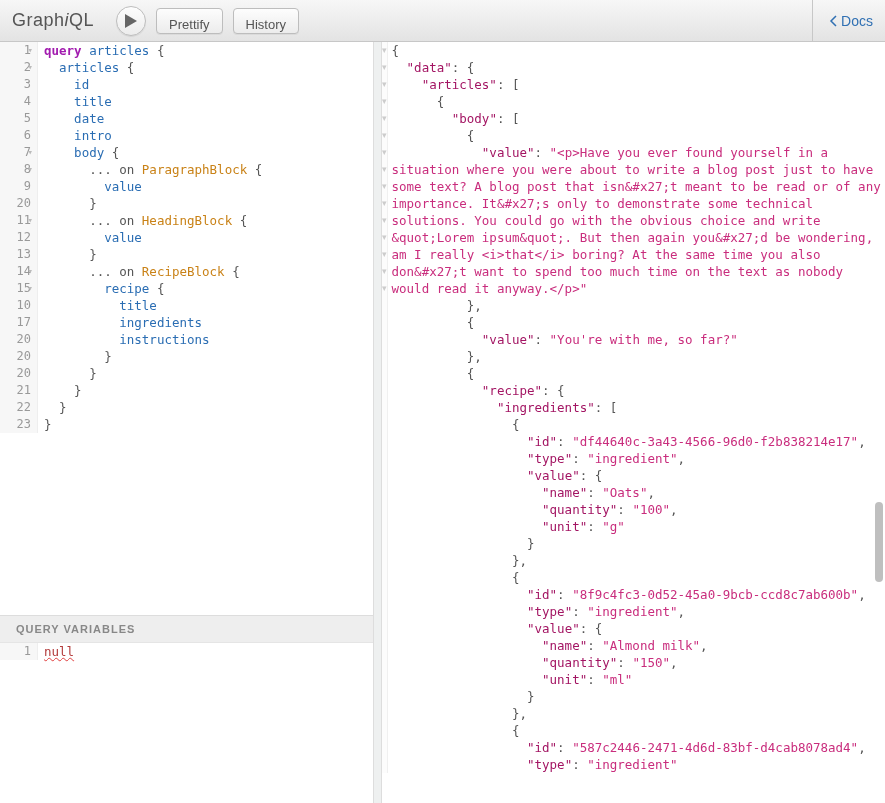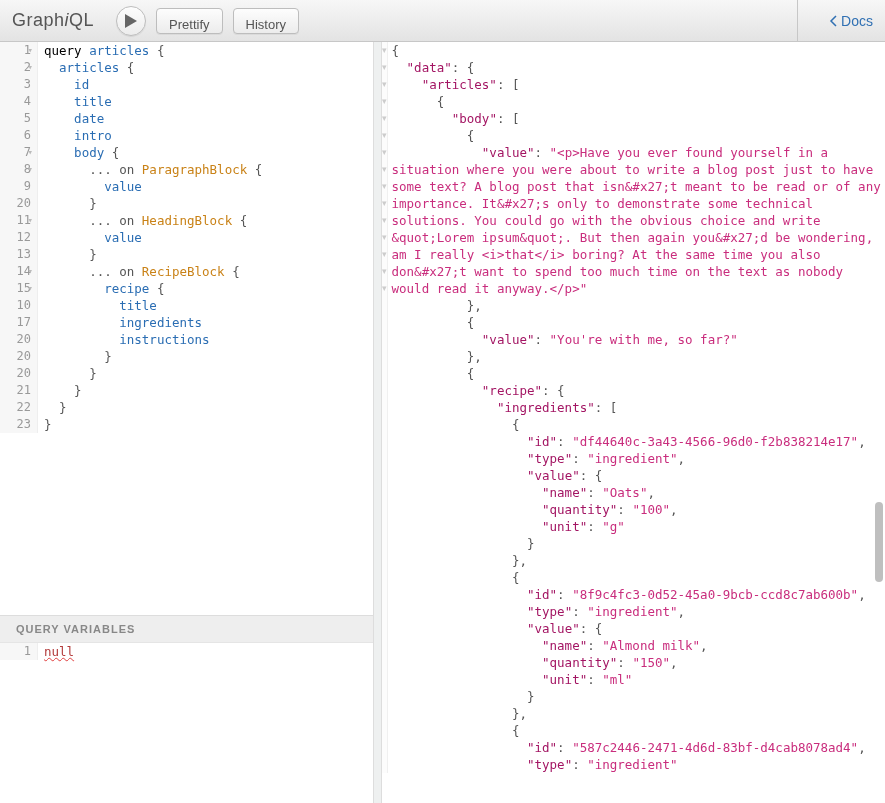--- a/index.html
+++ b/index.html
@@ -5,30 +5,30 @@
 * { box-sizing: border-box; margin: 0; padding: 0; }
 html, body { width: 885px; height: 803px; font-family: -apple-system, BlinkMacSystemFont, "Segoe UI", sans-serif; overflow: hidden; }
 .app { display: flex; flex-direction: column; height: 100%; justify-content: flex-end; }
 .toolbar { height: 42px; background: linear-gradient(#f7f7f7, #e3e3e3); border-bottom: 1px solid #c7c7c7; display: flex; align-items: center; padding: 0 12px; gap: 10px; }
 .logo { font-size: 18px; color: #555; font-weight: 400; letter-spacing: 0.5px; }
 .logo em { font-style: italic; }
 .run-btn { width: 30px; height: 30px; border-radius: 50%; background: linear-gradient(#fdfdfd,#ececec); border: 1px solid #bdbdbd; display: flex; align-items: center; justify-content: center; cursor: pointer; margin-left: 12px; box-shadow: 0 1px 1px rgba(0,0,0,0.08); }
 .run-btn svg { fill: #666; }
 .btn { height: 26px; padding: 8px 12px; background: linear-gradient(#fdfdfd,#ececec); border: 1px solid #bdbdbd; border-radius: 4px; font-size: 13px; color: #555; cursor: pointer; box-shadow: 0 1px 0 rgba(0,0,0,0.05); }
 .spacer { flex: 1; }
-.docs-wrap { border-left: 1px solid #c7c7c7; height: 42px; display: flex; align-items: center; padding-left: 31px; margin-left: 8px; }
+.docs-wrap { border-left: 1px solid #c7c7c7; height: 42px; display: flex; align-items: center; padding-left: 16px; margin-left: 8px; }
 .docs-link { color: #3070b3; font-size: 14px; cursor: pointer; display: flex; align-items: center; gap: 4px; }
 .main { flex: 1; display: flex; overflow: hidden; }
 .left-col { width: 374px; display: flex; flex-direction: column; border-right: 1px solid #ddd; }
 .query-pane { flex: 1; overflow: auto; background: #fff; }
 .gutter { width: 38px; background: #f7f7f7; text-align: right; padding-right: 6px; color: #999; font-size: 12px; font-family: Menlo, Consolas, monospace; line-height: 17px; user-select: none; border-right: 1px solid #eee; position: relative; }
 .fold-mark { position: absolute; right: -2px; color: #bbb; font-size: 9px; }
 .code-wrap { display: flex; }
 .code { padding: 0 6px; font-family: Menlo, Consolas, monospace; font-size: 12.5px; line-height: 17px; white-space: pre; color: #555; }
-.kw { color: #000000; }
+.kw { color: #a21caf; font-weight: bold; }
 .def { color: #2a6db3; }
 .attr { color: #2a6db3; }
 .field { color: #2a6db3; }
 .frag { color: #c98217; }
 .punct { color: #555; }
 .vars-header { background: #eee; border-top: 1px solid #ddd; border-bottom: 1px solid #e5e5e5; padding: 7px 16px; font-size: 11px; letter-spacing: 1px; color: #888; font-weight: 600; text-transform: uppercase; cursor: ns-resize; }
 .vars-pane { height: 160px; background: #fff; overflow: auto; }
 .null-v { color: #b33c3c; text-decoration: underline wavy #e04040; text-decoration-thickness: 1px; }
 .divider { width: 8px; background: #eef0f0; cursor: col-resize; border-right: 1px solid #ddd; }
 .result-pane { flex: 1; overflow: auto; background: #fff; position: relative; }

